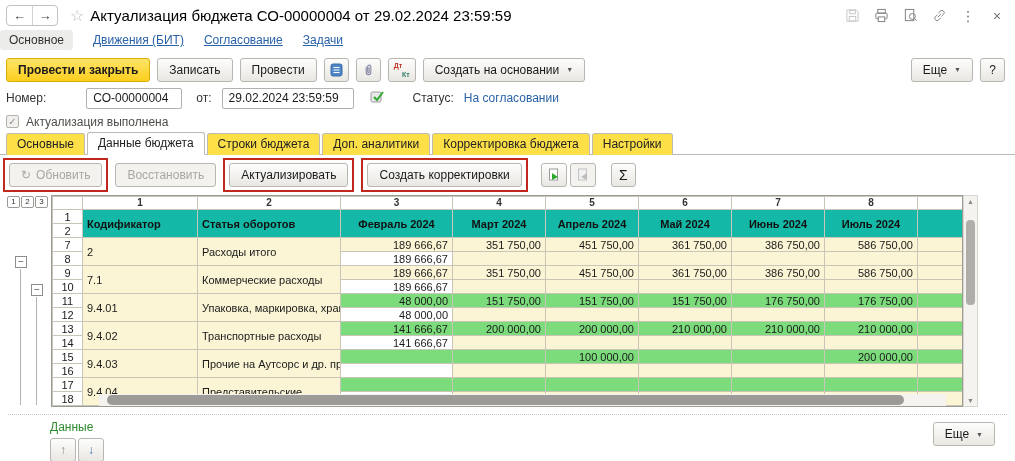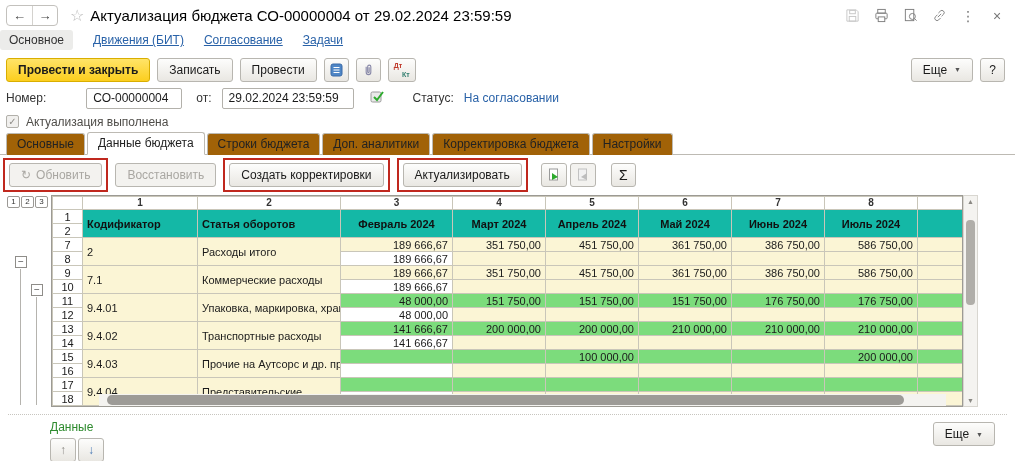--- a/index.html
+++ b/index.html
@@ -45,21 +45,21 @@
   .num-input { width:96px; margin-left:30px; }
   .date-input { width:132px; }
   .statlink { color:#2962a8; cursor:pointer; }
   
   .checkrow { height:21px; display:flex; align-items:center; gap:7px; padding:0 6px; }
   .cb { width:13px; height:13px; border:1px solid #b2b0aa; border-radius:2px; background:#f1f0ee;
     display:flex; align-items:center; justify-content:center; font-size:10px; color:#8f8d88; }
   .cblabel { color:#4f4d49; }
   
   .tabstrip { display:flex; align-items:flex-end; gap:2px; padding:0 0 0 6px; border-bottom:1px solid #bdbab3; height:23px; }
-  .tab { border:1px solid #bdbab3; border-bottom:none; border-radius:3px 3px 0 0; background:#a16207;
+  .tab { border:1px solid #bdbab3; border-bottom:none; border-radius:3px 3px 0 0; background:#fde047;
     padding:3px 10px 4px; cursor:pointer; position:relative; margin-bottom:-1px; color:#222; }
   .tab.active { background:#fff; border-bottom:1px solid #fff; }
   
   .cmdbar { height:40px; display:flex; align-items:center; gap:7px; padding:0 10px 0 3px; }
   .hl { border:2px solid #c0281e; padding:3px 4px; display:inline-flex; }
   
   .grid-wrap { margin:0 10px 0 5px; height:212px; display:flex; position:relative; overflow:hidden; }
   .gutter { width:46px; position:relative; flex:none; }
   .levels { display:flex; gap:1px; padding:1px 0 0 2px; }
   .lvl { width:13px; height:12px; border:1px solid #9b9995; border-radius:2px; background:#fff;
@@ -162,20 +162,24 @@
     <svg width="13" height="14" viewBox="0 0 14 14" fill="none" stroke="#8888a8" stroke-width="1.2">
         <path d="M4.5 3.5v6a2.5 2.5 0 0 0 5 0v-6a1.7 1.7 0 0 0-3.4 0v5.5a0.8 0.8 0 0 0 1.6 0v-5"></path>
       </svg>
   </button>
   <button class="btn icononly">
     <span class="dtkt">
         <b>Дт</b>
         <i>Кт</i>
       </span>
   </button>
+  <button class="btn">
+    <span>Создать на основании</span>
+      <span class="caret">▼</span>
+  </button>
   <div class="spacer"></div>
   <button class="btn">
     <span>Еще</span>
       <span class="caret">▼</span>
   </button>
   <button class="btn icononly">?</button>
 </div>
 
 <div class="fieldsrow">
   <span class="flabel">Номер:</span>
@@ -208,24 +212,24 @@
 
 <div class="cmdbar">
   <span class="hl">
     <button class="btn disabled">
       <span>↻</span>
         <span>Обновить</span>
     </button>
   </span>
   <button class="btn disabled">Восстановить</button>
   <span class="hl">
-    <button class="btn">Создать корректировки</button>
+    <button class="btn">Актуализировать</button>
   </span>
   <span class="hl">
-    <button class="btn">Актуализировать</button>
+    <button class="btn">Создать корректировки</button>
   </span>
   <button class="btn icononly" style="margin-left:6px">
     <svg width="14" height="14" viewBox="0 0 14 14">
         <rect x="2.5" y="1" width="8" height="11" fill="#fff" stroke="#9a9a9a"></rect>
         <polygon points="5,5 11,9 5,12" fill="#2daa2d"></polygon>
       </svg>
   </button>
   <button class="btn icononly disabled" style="margin-left:-4px">
     <svg width="14" height="14" viewBox="0 0 14 14">
         <rect x="2.5" y="1" width="8" height="11" fill="#f1f1f1" stroke="#c2c2c2"></rect>

